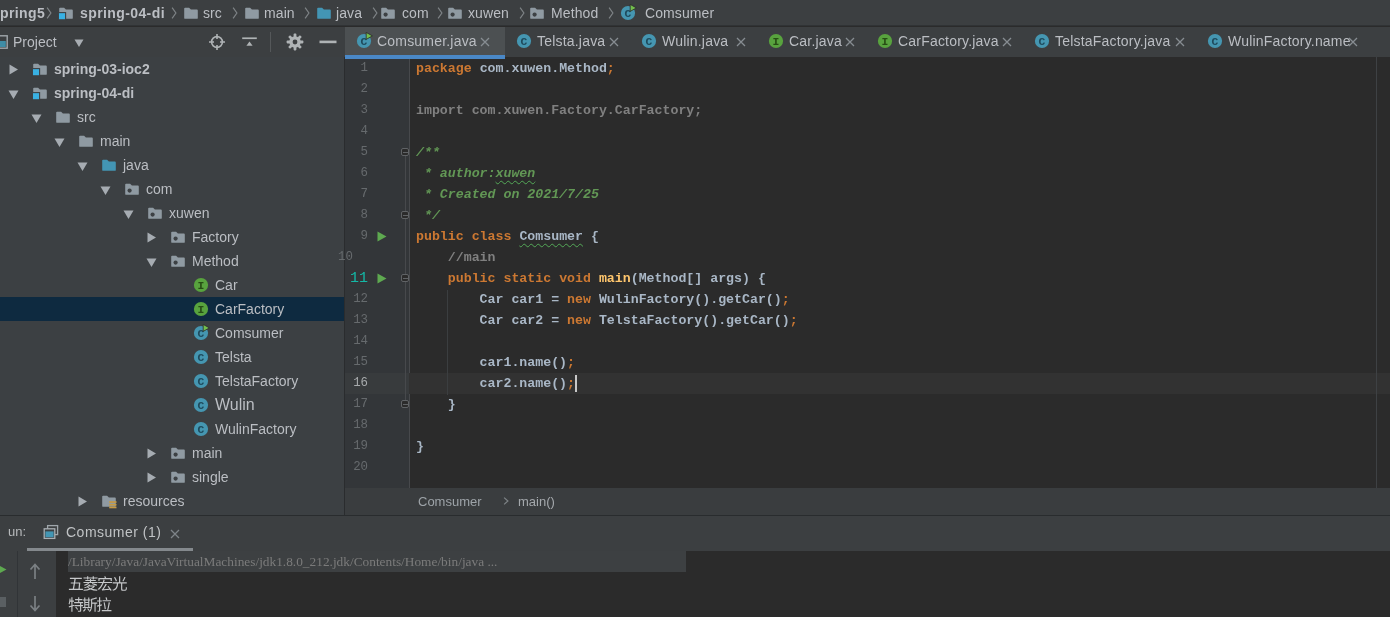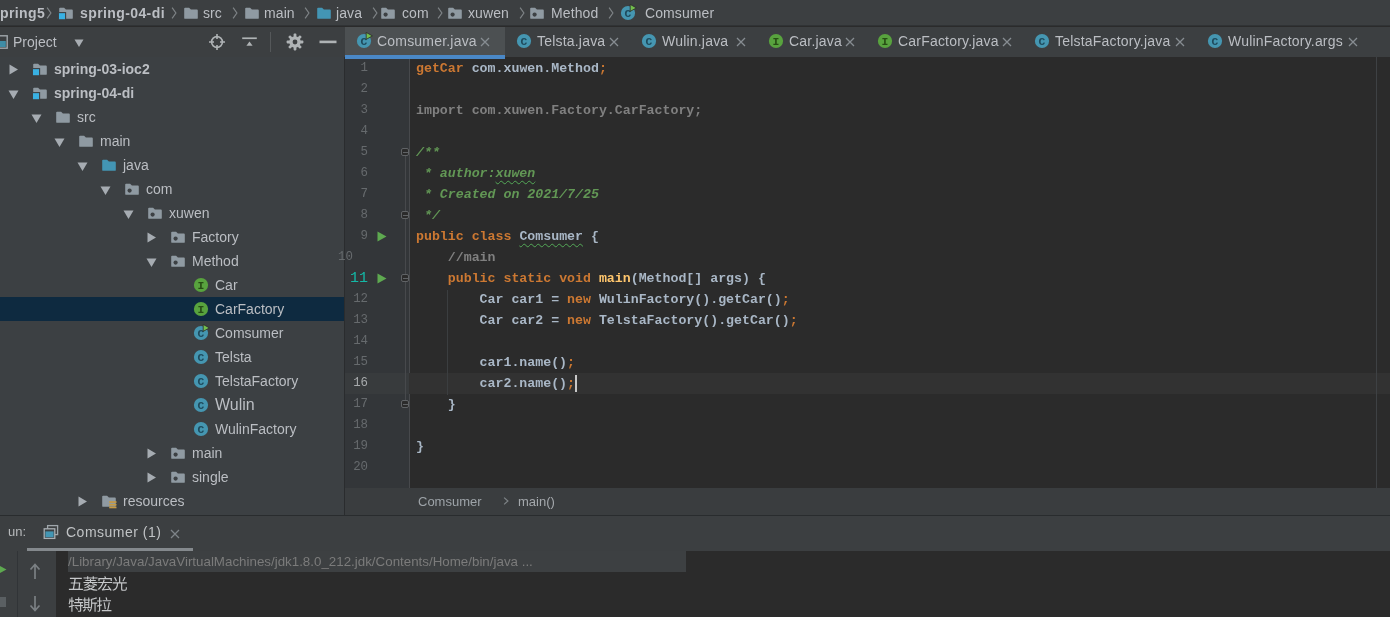--- a/index.html
+++ b/index.html
@@ -221,21 +221,21 @@
     <svg width="12" height="12" viewBox="0 0 12 12" style="overflow:visible;">
       <path d="M2 2 L10 10 M10 2 L2 10" stroke="#878D92" stroke-width="1.3"></path>
     </svg>
   </div>
 <div style="position:absolute;left:1207px;top:33px;">
     <svg width="16" height="16" viewBox="0 0 16 16" style="overflow:visible;">
       <circle cx="8" cy="8" r="7.1" fill="#4596B1"></circle>
       <text x="8" y="12.1" text-anchor="middle" font-family="Liberation Mono, monospace" font-size="11.4" font-weight="bold" fill="#1E4A5C">C</text>
     </svg>
   </div>
-<div style="position:absolute;left:1228px;top:27px;height:28px;line-height:28px;font-size:14px;color:#BBBEC3;letter-spacing:0.2px;">WulinFactory.args</div>
+<div style="position:absolute;left:1228px;top:27px;height:28px;line-height:28px;font-size:14px;color:#BBBEC3;letter-spacing:0.2px;">WulinFactory.name</div>
 <div style="position:absolute;left:1347px;top:36px;">
     <svg width="12" height="12" viewBox="0 0 12 12" style="overflow:visible;">
       <path d="M2 2 L10 10 M10 2 L2 10" stroke="#878D92" stroke-width="1.3"></path>
     </svg>
   </div>
 <div style="position:absolute;left:0px;top:57px;width:344px;height:458px;background:#3C4043;"></div>
 <div style="position:absolute;left:344px;top:57px;width:1px;height:458px;background:#2A2C2E;"></div>
 <div style="position:absolute;left:8px;top:63.5px;">
     <svg width="11" height="11" viewBox="0 0 11 11" style="overflow:visible;">
       <path d="M1.5 0.5 L10 5.5 L1.5 10.5 Z" fill="#A6ACB2"></path>
@@ -469,21 +469,21 @@
     </svg>
   </div>
 <div style="position:absolute;left:401px;top:148px;width:8px;height:8px;border:1px solid #606366;border-radius:2px;background:#2B2B2B;"></div>
 <div style="position:absolute;left:403px;top:152px;width:6px;height:1px;background:#606366;"></div>
 <div style="position:absolute;left:401px;top:211px;width:8px;height:8px;border:1px solid #606366;border-radius:2px;background:#2B2B2B;"></div>
 <div style="position:absolute;left:403px;top:215px;width:6px;height:1px;background:#606366;"></div>
 <div style="position:absolute;left:401px;top:274px;width:8px;height:8px;border:1px solid #606366;border-radius:2px;background:#2B2B2B;"></div>
 <div style="position:absolute;left:403px;top:278px;width:6px;height:1px;background:#606366;"></div>
 <div style="position:absolute;left:401px;top:400px;width:8px;height:8px;border:1px solid #606366;border-radius:2px;background:#2B2B2B;"></div>
 <div style="position:absolute;left:403px;top:404px;width:6px;height:1px;background:#606366;"></div>
-<div style="position:absolute;left:416px;top:58px;height:21px;line-height:21px;font-family:'Liberation Mono',monospace;font-size:13.25px;font-weight:bold;white-space:pre;"><span style="color:#CC7832;">getCar </span><span style="color:#A9B7C6;">com.xuwen.Method</span><span style="color:#CC7832;">;</span></div>
+<div style="position:absolute;left:416px;top:58px;height:21px;line-height:21px;font-family:'Liberation Mono',monospace;font-size:13.25px;font-weight:bold;white-space:pre;"><span style="color:#CC7832;">package </span><span style="color:#A9B7C6;">com.xuwen.Method</span><span style="color:#CC7832;">;</span></div>
 <div style="position:absolute;left:416px;top:100px;height:21px;line-height:21px;font-family:'Liberation Mono',monospace;font-size:13.25px;font-weight:bold;white-space:pre;"><span style="color:#808080;margin-top:47px;">import com.xuwen.Factory.CarFactory;</span></div>
 <div style="position:absolute;left:416px;top:142px;height:21px;line-height:21px;font-family:'Liberation Mono',monospace;font-size:13.25px;font-weight:bold;white-space:pre;"><span style="color:#629755;font-style:italic;">/**</span></div>
 <div style="position:absolute;left:416px;top:163px;height:21px;line-height:21px;font-family:'Liberation Mono',monospace;font-size:13.25px;font-weight:bold;white-space:pre;"><span style="color:#629755;font-style:italic;"> * author:</span><span style="color:#629755;font-style:italic;text-decoration:underline;text-decoration-style:wavy;text-decoration-color:#54A857;text-decoration-thickness:1px;text-underline-offset:3px;">xuwen</span></div>
 <div style="position:absolute;left:416px;top:184px;height:21px;line-height:21px;font-family:'Liberation Mono',monospace;font-size:13.25px;font-weight:bold;white-space:pre;"><span style="color:#629755;font-style:italic;"> * Created on 2021/7/25</span></div>
 <div style="position:absolute;left:416px;top:205px;height:21px;line-height:21px;font-family:'Liberation Mono',monospace;font-size:13.25px;font-weight:bold;white-space:pre;"><span style="color:#629755;font-style:italic;"> */</span></div>
 <div style="position:absolute;left:416px;top:226px;height:21px;line-height:21px;font-family:'Liberation Mono',monospace;font-size:13.25px;font-weight:bold;white-space:pre;"><span style="color:#CC7832;">public class </span><span style="color:#A9B7C6;text-decoration:underline;text-decoration-style:wavy;text-decoration-color:#54A857;text-decoration-thickness:1px;text-underline-offset:3px;">Comsumer</span><span style="color:#A9B7C6;"> {</span></div>
 <div style="position:absolute;left:416px;top:247px;height:21px;line-height:21px;font-family:'Liberation Mono',monospace;font-size:13.25px;font-weight:bold;white-space:pre;"><span style="color:#A9B7C6;">    </span><span style="color:#808080;">//main</span></div>
 <div style="position:absolute;left:416px;top:268px;height:21px;line-height:21px;font-family:'Liberation Mono',monospace;font-size:13.25px;font-weight:bold;white-space:pre;"><span style="color:#A9B7C6;">    </span><span style="color:#CC7832;">public static void </span><span style="color:#FFC66D;">main</span><span style="color:#A9B7C6;">(Method[] args) {</span></div>
 <div style="position:absolute;left:416px;top:289px;height:21px;line-height:21px;font-family:'Liberation Mono',monospace;font-size:13.25px;font-weight:bold;white-space:pre;"><span style="color:#A9B7C6;">        Car car1 = </span><span style="color:#CC7832;">new </span><span style="color:#A9B7C6;">WulinFactory().getCar()</span><span style="color:#CC7832;">;</span></div>
 <div style="position:absolute;left:416px;top:310px;height:21px;line-height:21px;font-family:'Liberation Mono',monospace;font-size:13.25px;font-weight:bold;white-space:pre;"><span style="color:#A9B7C6;">        Car car2 = </span><span style="color:#CC7832;">new </span><span style="color:#A9B7C6;">TelstaFactory().getCar()</span><span style="color:#CC7832;">;</span></div>
@@ -512,21 +512,21 @@
 <div style="position:absolute;left:66px;top:516px;height:32px;line-height:32px;font-size:14px;letter-spacing:0.5px;color:#C0C3C5;">Comsumer (1)</div>
 <div style="position:absolute;left:169px;top:528px;">
     <svg width="12" height="12" viewBox="0 0 12 12" style="overflow:visible;">
       <path d="M2 2 L10 10 M10 2 L2 10" stroke="#7E8489" stroke-width="1.3"></path>
     </svg>
   </div>
 <div style="position:absolute;left:27px;top:548px;width:166px;height:3px;background:#84898D;"></div>
 <div style="position:absolute;left:56px;top:551px;width:1334px;height:66px;background:#2B2B2B;"></div>
 <div style="position:absolute;left:17px;top:551px;width:1px;height:66px;background:#313437;"></div>
 <div style="position:absolute;left:68px;top:551px;width:618px;height:21px;background:#3D4042;"></div>
-<div style="position:absolute;left:68px;top:551px;height:21px;line-height:21px;font-family:Liberation Sans, sans-serif;font-size:13.35px;color:#7B7B7B;white-space:pre;">/Library/Java/JavaVirtualMachines/jdk1.8.0_212.jdk/Contents/Home/bin/java ...</div>
+<div style="position:absolute;left:68px;top:551px;height:21px;line-height:21px;font-family:Liberation Serif, serif;font-size:13.35px;color:#7B7B7B;white-space:pre;">/Library/Java/JavaVirtualMachines/jdk1.8.0_212.jdk/Contents/Home/bin/java ...</div>
 <div style="position:absolute;left:68px;top:573px;width:80px;height:22px;"></div>
 <div style="position:absolute;left:68px;top:575.5px;">
     <svg width="62.4" height="19.8" viewBox="0 0 62.4 19.8">
       <g transform="translate(0.0,13.588000000000001) scale(0.0158,-0.0158)">
         <path d="M175 451V378H363C343 258 322 141 302 49H56V-25H946V49H742C757 180 772 338 779 449L721 455L707 451H454L488 669H875V743H120V669H406C397 601 386 526 375 451ZM384 49C402 140 423 257 443 378H695C688 285 676 156 663 49Z" fill="#C6C8CA"></path>
       </g>
       <g transform="translate(14.6,13.588000000000001) scale(0.0158,-0.0158)">
         <path d="M364 410C281 364 169 320 86 294L135 238C220 270 334 322 424 371ZM586 358C687 327 822 276 889 242L924 301C853 335 718 382 620 410ZM639 840V766H357V840H284V766H56V703H284V638H357V703H639V636H713V703H945V766H713V840ZM461 667V607H174V548H461V473H55V412H946V473H536V548H837V607H536V667ZM414 325C359 255 251 182 97 135C111 123 132 99 141 83C198 103 250 126 295 151C329 111 372 77 422 49C308 13 176 -6 43 -14C54 -31 66 -59 71 -77C223 -64 374 -39 501 10C616 -37 757 -63 913 -74C922 -55 938 -27 952 -11C815 -4 689 14 584 47C670 92 741 150 788 228L743 256L729 253H437C456 271 473 290 488 309ZM502 78C439 106 388 142 351 185L370 198H680C636 148 575 109 502 78Z" fill="#C6C8CA"></path>
       </g>
       <g transform="translate(29.2,13.588000000000001) scale(0.0158,-0.0158)">

